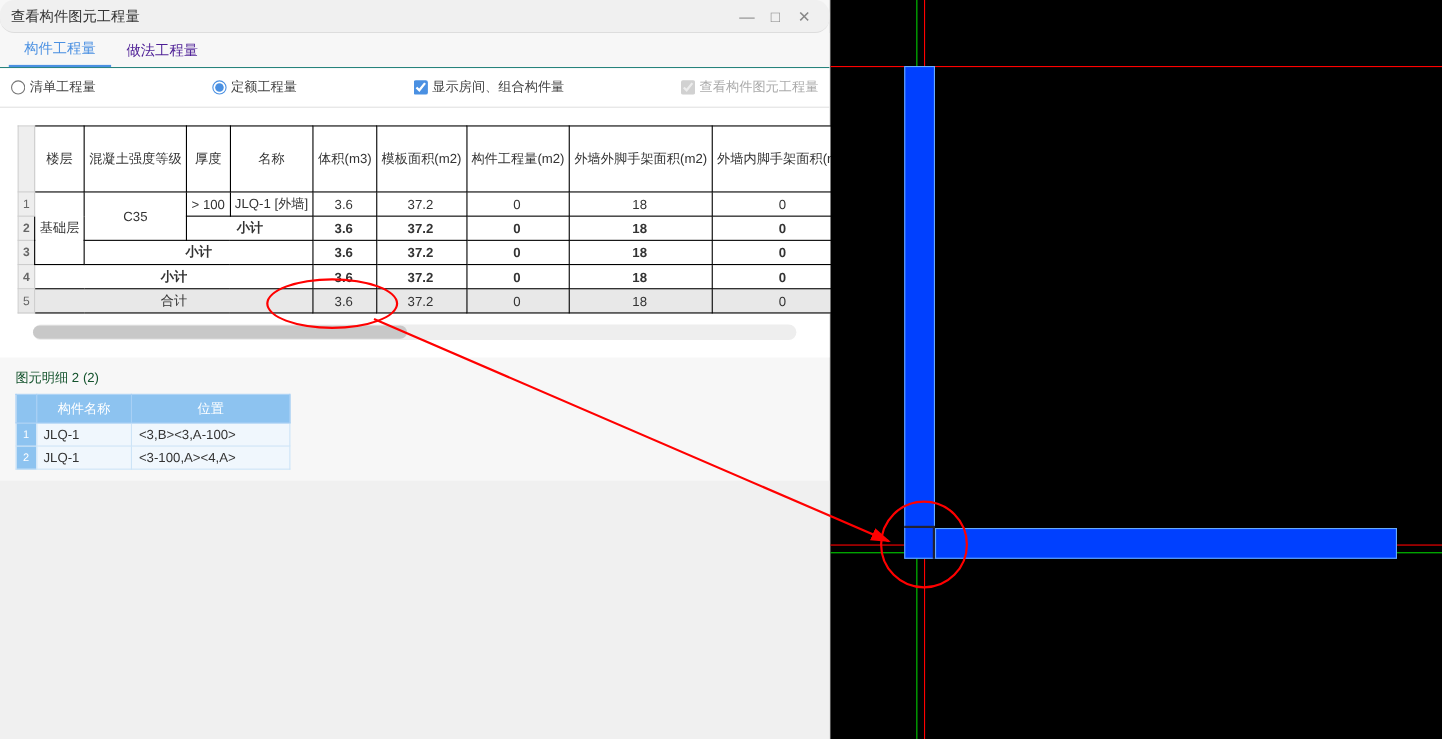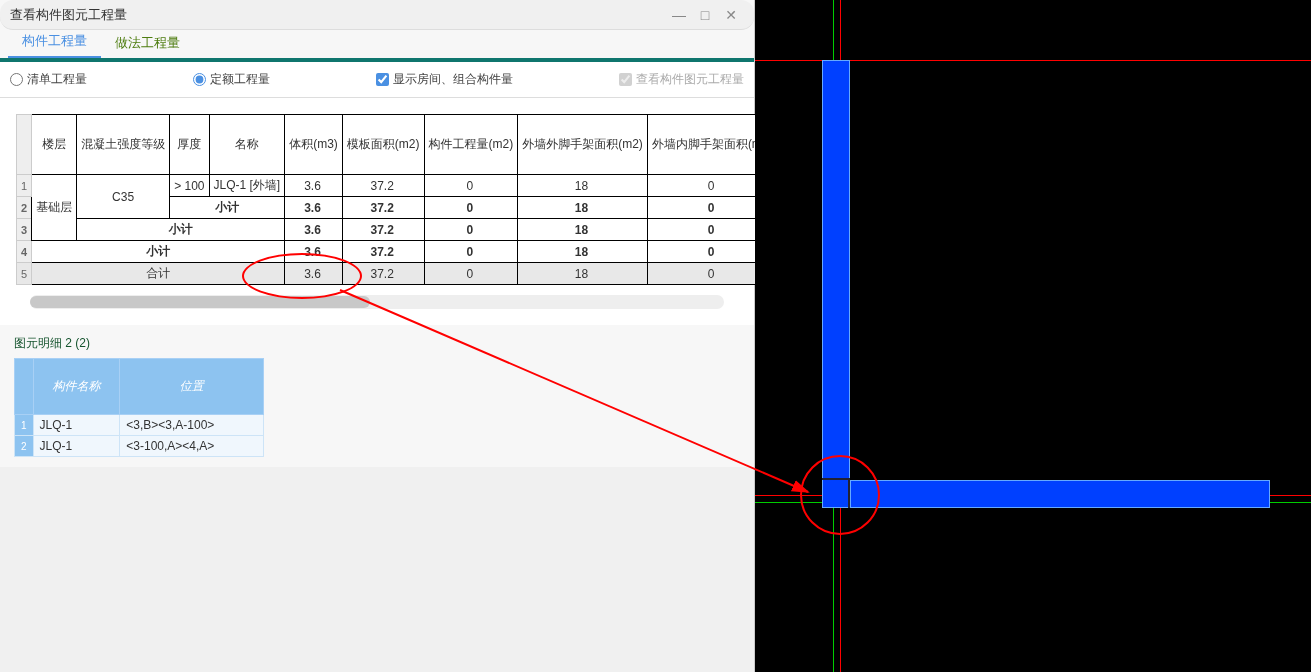--- a/index.html
+++ b/index.html
@@ -4,22 +4,22 @@
 <style>
 * { box-sizing: border-box; margin: 0; padding: 0; }
 body { font-family: "Microsoft YaHei", sans-serif; font-size: 12px; color: #333; width: 1311px; height: 672px; overflow: hidden; display: flex; background: #000; }
 .panel-left { width: 755px; height: 672px; background: #f7f7f7; display: flex; flex-direction: column; border-right: 1px solid #ccc; }
 .panel-right { flex: 1; height: 672px; background: #000; position: relative; }
 
 .titlebar { height: 30px; display: flex; align-items: center; padding: 0 10px; background: #f0f0f0; border-bottom: 1px solid #ddd; border-radius: 13px; }
 .titlebar .title { flex: 1; font-size: 13px; color: #333; }
 .titlebar .win-btn { width: 26px; text-align: center; color: #888; cursor: pointer; font-size: 14px; }
 
-.tabs { height: 32px; display: flex; align-items: flex-end; background: #f7f7f7; padding-left: 8px; border-bottom: 4px solid #0f766e; }
-.tab { padding: 6px 14px; font-size: 13px; color: #4d7c0f; cursor: pointer; }
+.tabs { height: 32px; display: flex; align-items: flex-end; background: #f7f7f7; padding-left: 8px; border-bottom: 1px solid #0f766e; }
+.tab { padding: 6px 14px; font-size: 13px; color: #4c1d95; cursor: pointer; }
 .tab.active { color: #4a90e2; border-bottom: 2px solid #4a90e2; }
 
 .toolbar { height: 36px; display: flex; align-items: center; padding: 0 10px; gap: 12px; background: #fff; border-bottom: 1px solid #ddd; justify-content: space-between; }
 .toolbar label { display: flex; align-items: center; gap: 4px; font-size: 12px; color: #444; }
 .toolbar input[type=radio], .toolbar input[type=checkbox] { accent-color: #4a90e2; }
 .toolbar .disabled { color: #aaa; }
 
 .grid-wrap { background: #fff; padding: 16px; position: relative; }
 table.grid { border-collapse: collapse; font-size: 12px; background: #fff; }
 table.grid th, table.grid td { border: 1px solid #000; padding: 2px 4px; text-align: center; white-space: nowrap; }
@@ -28,21 +28,21 @@
 table.grid td.num { text-align: center; padding-right: 6px; }
 table.grid tr.subtotal td, table.grid td.subtotal { font-weight: bold; }
 table.grid tr.total td { background: #e8e8e8; }
 table.grid td.label { background: #fff; }
 .scroll-h { height: 14px; background: #eee; margin: 10px 14px 0 14px; border-radius: 7px; position: relative; }
 .scroll-thumb { position: absolute; left: 0; top: 1px; height: 12px; width: 340px; background: #c8c8c8; border-radius: 6px; }
 
 .detail-section { padding: 10px 14px; }
 .detail-title { font-size: 12px; color: #14532d; margin-bottom: 6px; }
 table.detail { border-collapse: collapse; font-size: 12px; width: 250px; }
-table.detail th { background: #8dc3f0; color: #fff; border: 1px solid #a8d0f5; padding: 19px 6px; font-weight: normal; font-style: italic; }
+table.detail th { background: #8dc3f0; color: #fff; border: 1px solid #a8d0f5; padding: 4px 6px; font-weight: normal; }
 table.detail td { border: 1px solid #cde4f7; padding: 3px 6px; background: #f0f7fd; }
 table.detail .rownum2 { width: 12px; background: #8dc3f0; color: #fff; font-size: 10px; text-align: center; }
 
 .footer { flex: 1; background: #f0f0f0; }
 
 
 .cad-line { position: absolute; background: #f00; }
 .cad-line-g { position: absolute; background: #0c0; }
 .wall { position: absolute; background: #0040ff; border: 1px solid #6af; }
 .gridmark { position: absolute; background: #223; }

